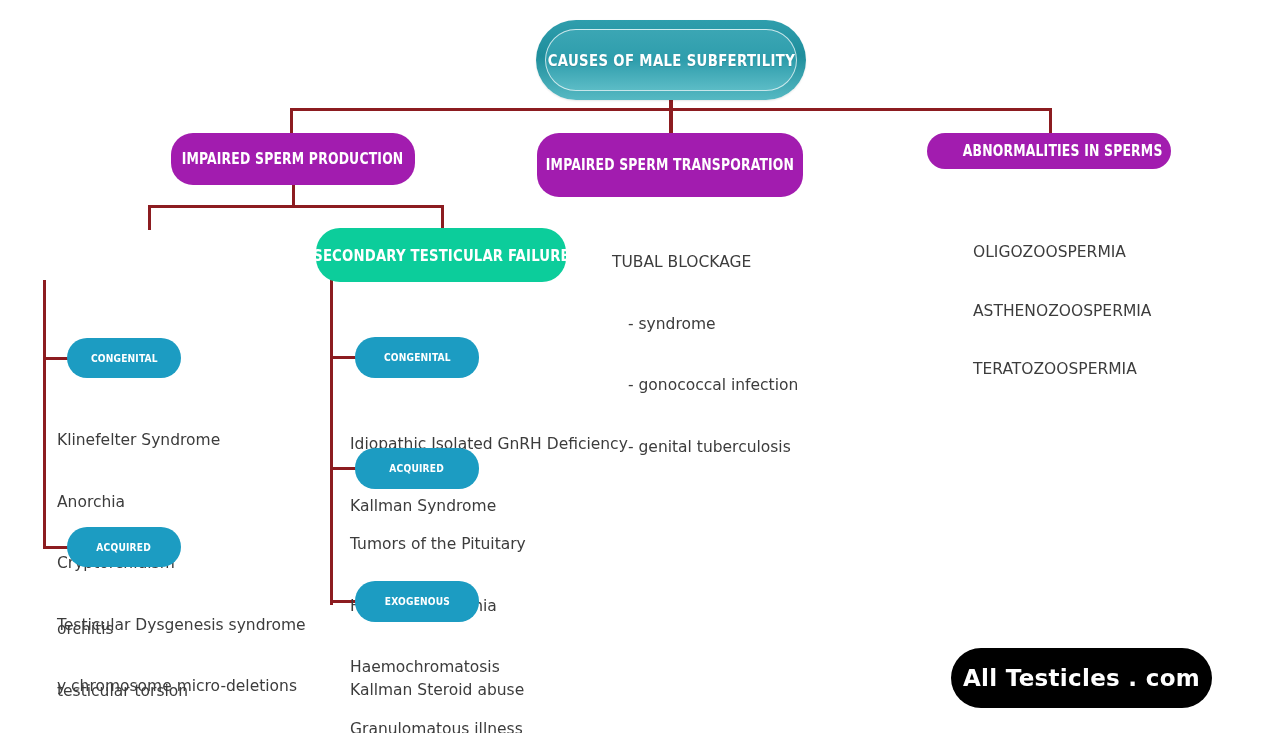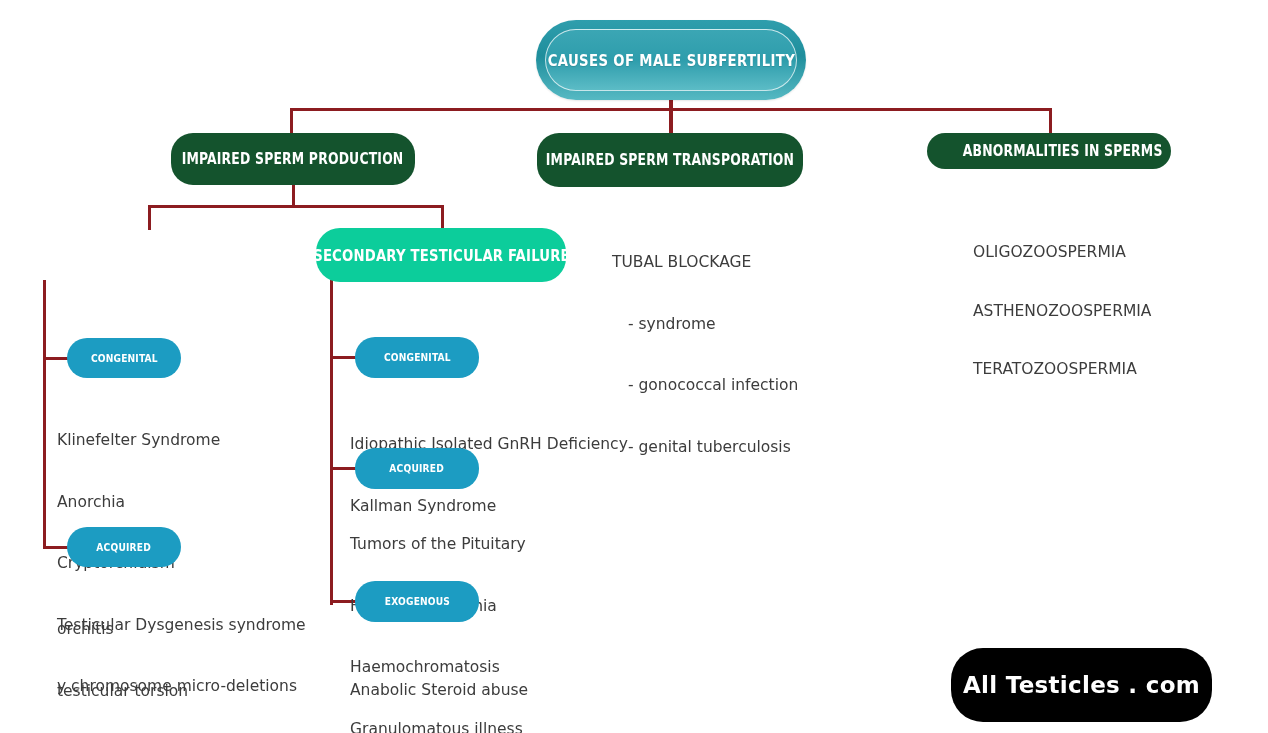--- a/index.html
+++ b/index.html
@@ -63,21 +63,21 @@
   }
   .node-root .label {
     font-size: 16px;
     letter-spacing: 0.4px;
     transform: scaleX(0.92);
     text-shadow: 0 1px 1px rgba(0,0,0,0.12);
   }
 
   
   .node-purple {
-    background: #14532d;
+    background: #a21caf;
     border-radius: 22px;
     font-size: 15px;
   }
   .node-purple .label { transform: scaleX(0.92); display: inline-block; }
 
   
   .node-green {
     background: #0ccd9b;
     border-radius: 24px;
     font-size: 16px;
@@ -146,21 +146,21 @@
   <div class="node node-root" style="left:536px; top:20px; width:270px; height:80px;">
     <div class="inner">
       <span class="label">CAUSES OF MALE SUBFERTILITY</span>
     </div>
   </div>
 
   <div class="node node-purple" style="left:171px; top:133px; width:244px; height:52px;">
     <span class="label">IMPAIRED SPERM PRODUCTION</span>
   </div>
 
-  <div class="node node-purple" style="left:537px; top:133px; width:266px; height:54px;">
+  <div class="node node-purple" style="left:537px; top:133px; width:266px; height:64px;">
     <span class="label">IMPAIRED SPERM TRANSPORATION</span>
   </div>
 
   <div class="node node-purple" style="left:927px; top:133px; width:244px; height:36px;justify-content:flex-end;">
     <span class="label">ABNORMALITIES IN SPERMS</span>
   </div>
 
 
   <div class="node node-green" style="left:316px; top:228px; width:250px; height:54px;">
     <span class="label">SECONDARY TESTICULAR FAILURE</span>
@@ -209,35 +209,35 @@
     <span class="tl">Hyperprolacinemia</span>
     <span class="tl">Haemochromatosis</span>
     <span class="tl">Granulomatous illness</span>
   </div>
 
   <div class="node node-blue" style="left:355px; top:581px; width:124px; height:41px;">
     <span class="label">EXOGENOUS</span>
   </div>
 
   <div class="textblock" style="left:350px; top:639px; width:330px;">
-    <span class="tl">Anabolic Steroid abuse</span>
+    <span class="tl">Kallman Steroid abuse</span>
     
     
   </div>
 
   <div class="textblock" style="left:612px; top:211px; width:330px;">
     <span class="tl">TUBAL BLOCKAGE</span>
     <span class="tl indent">- syndrome</span>
     <span class="tl indent">- gonococcal infection</span>
     <span class="tl indent">- genital tuberculosis</span>
   </div>
 
   <div class="textblock" style="left:973px; top:204px; width:280px; line-height:19.5px;">
     <span class="tl">OLIGOZOOSPERMIA</span>
     <span class="tl">ASTHENOZOOSPERMIA</span>
     <span class="tl">TERATOZOOSPERMIA</span>
   </div>
 
-  <div class="watermark" style="left:951px; top:648px; width:261px; height:74px;">
+  <div class="watermark" style="left:951px; top:648px; width:261px; height:60px;">
     <span>All Testicles . com</span>
   </div>
 
 </div>
 
 </body></html>

